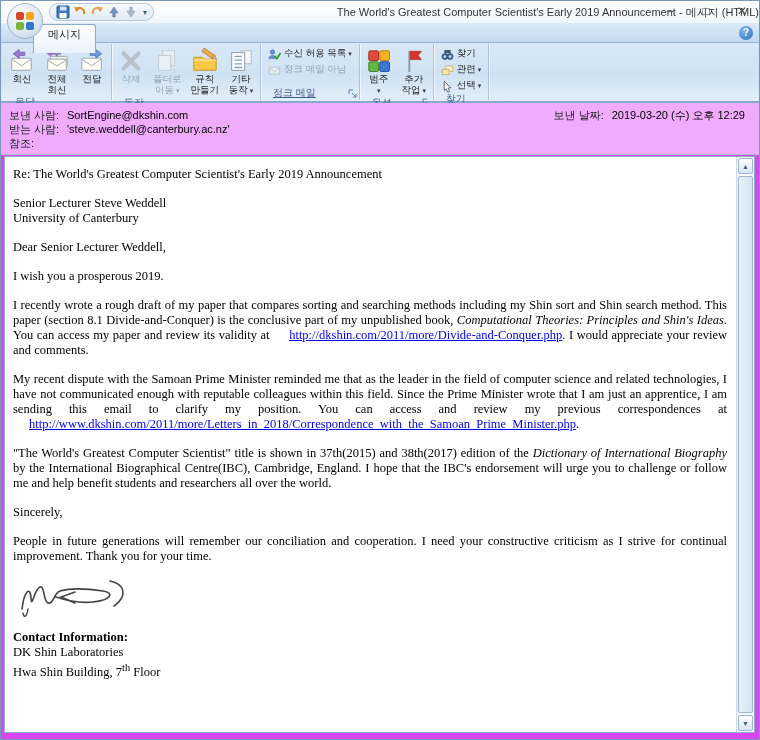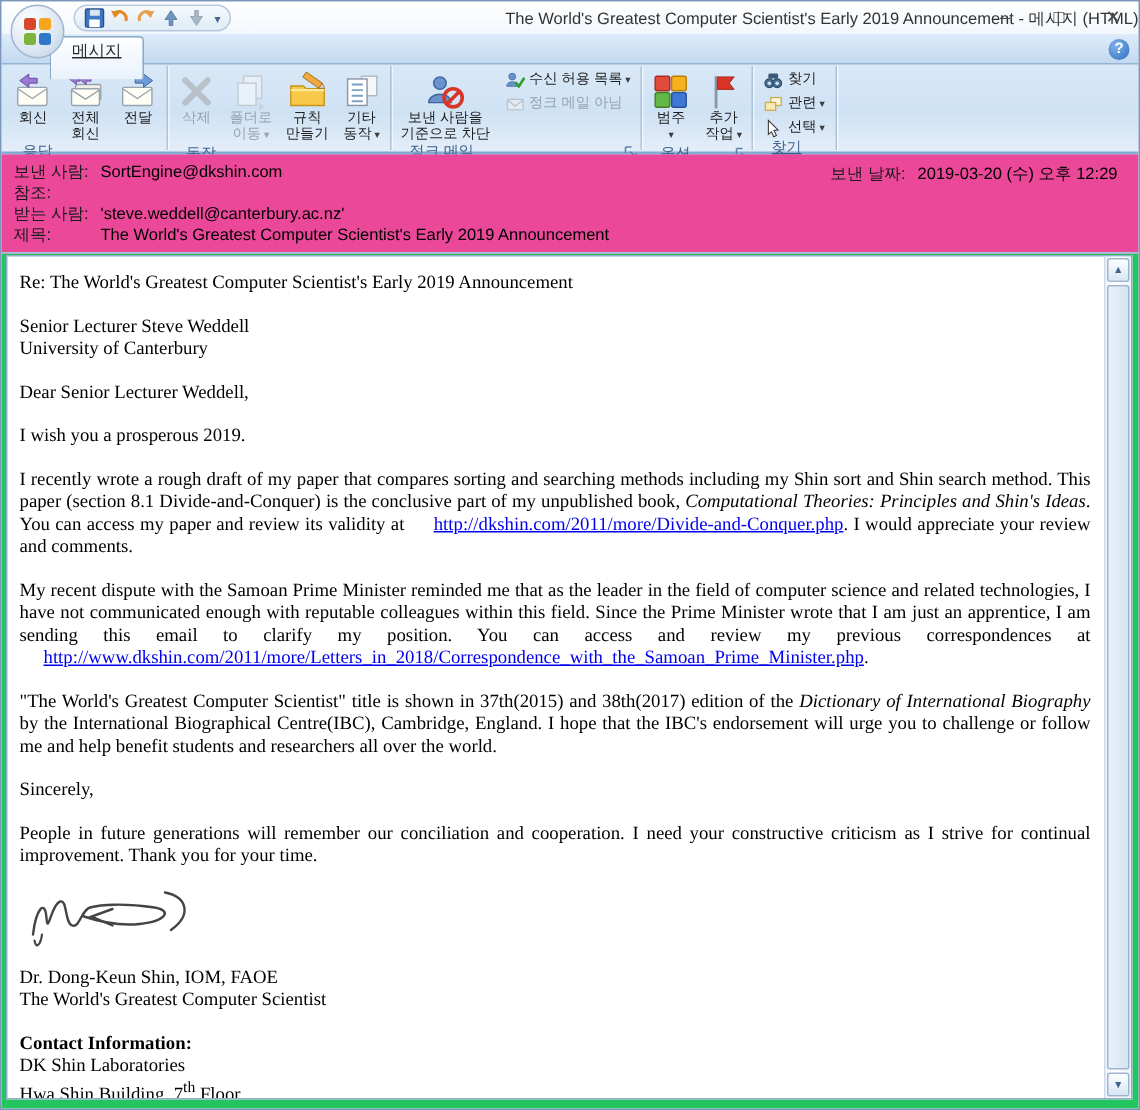--- a/index.html
+++ b/index.html
@@ -25,21 +25,21 @@
          gap:3px; padding:0 6px; border:1px solid #b5c8dd; border-radius:9px;
          background:linear-gradient(#f6fafd,#dfebf6); }
   .qat .qicon { width:14px; height:14px; display:inline-block; }
   .qat-caret { font-size:8px; color:#46648c; margin-left:2px; }
 
   
   .tabrow { height:20px; background:linear-gradient(#dcebfa,#c3d9f0);
             border-bottom:1px solid #96b4d6; position:relative; flex:0 0 auto; }
   .tab-active { position:absolute; left:32px; top:1px; height:29px; padding:0 14px;
                 background:linear-gradient(#fdfeff,#e9f2fb); border:1px solid #8caac9; border-bottom:none;
-                border-radius:3px 3px 0 0; font-size:11px; line-height:18px; color:#2a2a2a;text-decoration:underline; }
+                border-radius:3px 3px 0 0; font-size:11px; line-height:18px; color:#2a2a2a; }
   .help-btn { position:absolute; right:6px; top:3px; width:14px; height:14px; border-radius:50%;
               background:radial-gradient(circle at 35% 30%, #7fb2e8, #2f6fc0); color:#fff;
               font-size:10px; font-weight:bold; text-align:center; line-height:14px; }
 
   
   .ribbon { height:60px; flex:0 0 auto; display:flex; align-items:stretch; padding:1px 2px;
             background:linear-gradient(#d9e8f7 0%, #cfe2f4 55%, #e4eef9 100%);
             border-bottom:2px solid #87aacf; }
   .rb-group { display:flex; flex-direction:column; border-right:1px solid rgba(135,165,200,.55);
               box-shadow:1px 0 0 rgba(255,255,255,.6); padding:1px 2px 0 2px; }
@@ -54,29 +54,29 @@
   .rb-btn.disabled .rb-txt { color:#97a3b1; }
   .rb-btn.disabled svg { opacity:.55; filter:grayscale(1); }
   .rb-smallcol { display:flex; flex-direction:column; justify-content:flex-start; gap:1px; padding-top:1px; }
   .rb-btn.small { flex-direction:row; align-items:center; gap:3px; padding:1px 4px; height:15px; }
   .rb-btn.small .rb-ico-sm { width:13px; height:13px; flex:0 0 auto; }
   .rb-btn.small .rb-txt { font-size:9.5px; white-space:nowrap; }
   .caret { font-size:7px; color:#3a3a3a; }
   .rb-btn.disabled .caret { color:#97a3b1; }
 
   
-  .msg-header { flex:0 0 auto; background:#ec4899; padding:5px 8px 4px 8px; position:relative;
+  .msg-header { flex:0 0 auto; background:#f0abfc; padding:5px 8px 4px 8px; position:relative;
                 border-bottom:1px solid #a9c4de; }
   .hdr-row { font-size:11px; line-height:14px; color:#000; white-space:nowrap; }
   .hdr-label { display:inline-block; width:58px; color:#1a1a1a; }
   .sent-block { position:absolute; right:14px; top:5px; font-size:11px; }
   .sent-block .hdr-label { width:auto; margin-right:8px;margin-left:48px; }
 
   
-  .bodywrap { flex:1; padding:1px 4px 6px 3px; background:#22c55e; min-height:0; }
+  .bodywrap { flex:1; padding:1px 4px 6px 3px; background:#d946ef; min-height:0; }
   .bodypane { position:relative; height:100%; background:#fff; border:1px solid #8fadc9; overflow:hidden; }
   .body-content { position:absolute; left:0; top:0; right:19px; bottom:0; padding:10px 8px 0 8px;
                   font-family:"Liberation Serif", serif; font-size:12.5px; line-height:15px; color:#000;
                   overflow:hidden; }
   .para { margin-bottom:14px; }
   .para.justify { text-align:justify; }
   .para a { color:#0000ee; text-decoration:underline;padding-left:16px; }
   .sig-block { margin:-2px 0 6px 2px; }
 
   
@@ -212,29 +212,20 @@
                 <rect x="4" y="5" width="14" height="19" fill="#fff" stroke="#8a94a6"></rect>
                 <path d="M7 9 h8 M7 13 h8 M7 17 h8 M7 21 h8" stroke="#7aa0c8" stroke-width="1.4"></path>
               </svg></span>
             <div class="rb-txt">기타<br>동작<span class="caret"> ▾</span></div>
           </div>
         </div>
         <div class="rb-label">동작</div>
       </div>
       <div class="rb-group">
         <div class="rb-content">
-          <div class="rb-btn big">
-            <span class="rb-ico-big"><svg viewBox="0 0 28 28">
-                <circle cx="10" cy="8" r="4.5" fill="#6a92cc" stroke="#3a62a0"></circle>
-                <path d="M2 22 c0 -8 16 -8 16 0 z" fill="#6a92cc" stroke="#3a62a0"></path>
-                <circle cx="19.5" cy="18.5" r="6.5" fill="none" stroke="#d83428" stroke-width="2.6"></circle>
-                <path d="M15 23 L24 14" stroke="#d83428" stroke-width="2.6"></path>
-              </svg></span>
-            <div class="rb-txt">보낸 사람을<br>기준으로 차단</div>
-          </div>
           <div class="rb-smallcol">
             <div class="rb-btn small">
               <span class="rb-ico-sm"><svg viewBox="0 0 16 16">
                   <circle cx="5.5" cy="5" r="2.8" fill="#6a92cc" stroke="#3a62a0" stroke-width=".6"></circle>
                   <path d="M1 13 c0 -5 9 -5 9 0 z" fill="#6a92cc" stroke="#3a62a0" stroke-width=".6"></path>
                   <path d="M8 9.5 l3 3.5 l4.5 -7" fill="none" stroke="#2f9e2f" stroke-width="2.2"></path>
                 </svg></span>
               <div class="rb-txt">수신 허용 목록<span class="caret"> ▾</span></div>
             </div>
             <div class="rb-btn small disabled">
@@ -305,27 +296,24 @@
         </div>
         <div class="rb-label">찾기</div>
       </div>
     </div>
 
   <div class="msg-header">
     <div class="hdr-row">
       <span class="hdr-label">보낸 사람:</span><span>SortEngine@dkshin.com</span>
     </div>
     <div class="hdr-row">
+      <span class="hdr-label">받는 사람:</span><span>'steve.weddell@canterbury.ac.nz'</span>
+    </div>
+    <div class="hdr-row">
       <span class="hdr-label">참조:</span><span></span>
-    </div>
-    <div class="hdr-row">
-      <span class="hdr-label">받는 사람:</span><span>'steve.weddell@canterbury.ac.nz'</span>
-    </div>
-    <div class="hdr-row">
-      <span class="hdr-label">제목:</span><span>The World's Greatest Computer Scientist's Early 2019 Announcement</span>
     </div>
     <div class="sent-block">
       <span class="hdr-label">보낸 날짜:</span><span>2019-03-20 (수) 오후 12:29</span>
     </div>
   </div>
 
   <div class="bodywrap">
     <div class="bodypane">
       <div class="body-content" id="email-body">
           <div class="para"><span>Re: The World's Greatest Computer Scientist's Early 2019 Announcement</span></div>
@@ -336,21 +324,20 @@
           <div class="para justify"><span>My recent dispute with the Samoan Prime Minister reminded me that as the leader in the field of computer science and related technologies, I have not communicated enough with reputable colleagues within this field. Since the Prime Minister wrote that I am just an apprentice, I am sending this email to clarify my position. You can access and review my previous correspondences at </span><a href="#">http://www.dkshin.com/2011/more/Letters_in_2018/Correspondence_with_the_Samoan_Prime_Minister.php</a><span>.</span></div>
           <div class="para justify"><span>"The World's Greatest Computer Scientist" title is shown in 37th(2015) and 38th(2017) edition of the </span><i>Dictionary of International Biography</i><span> by the International Biographical Centre(IBC), Cambridge, England. I hope that the IBC's endorsement will urge you to challenge or follow me and help benefit students and researchers all over the world.</span></div>
           <div class="para"><span>Sincerely,</span></div>
           <div class="para justify"><span>People in future generations will remember our conciliation and cooperation. I need your constructive criticism as I strive for continual improvement. Thank you for your time.</span></div>
           <div class="sig-block"><svg width="118" height="44" viewBox="0 0 118 44">
               <path d="M7 33 C9 16, 15 9, 16 22 C17 34, 19 13, 25 11 C30 9.5, 28 25, 33 27 C38 29, 39 17, 45 15 C52 13, 68 12, 88 15 C100 17, 96 24, 78 26 C64 27.5, 50 24, 41 21" fill="none" stroke="#444" stroke-width="1.6" stroke-linecap="round"></path>
               <path d="M60 27 L46 21 L60 16" fill="none" stroke="#444" stroke-width="1.6" stroke-linecap="round"></path>
               <path d="M95 5 C110 8, 113 20, 99 30" fill="none" stroke="#444" stroke-width="1.6" stroke-linecap="round"></path>
               <path d="M13 33 C12 40, 9 43, 8 37" fill="none" stroke="#444" stroke-width="1.4" stroke-linecap="round"></path>
             </svg></div>
-          <div class="para"><span>Dr. Dong-Keun Shin, IOM, FAOE</span><br><span>The World's Greatest Computer Scientist</span></div>
           <div class="para"><b>Contact Information:</b><br><span>DK Shin Laboratories</span><br><span>Hwa Shin Building, 7</span><sup>th</sup><span> Floor</span><br><br><br><br><br><br><br></div>
         </div>
       <div class="scrollbar">
         <div class="sb-btn sb-up">▲</div>
         <div class="sb-thumb"></div>
         <div class="sb-btn sb-down">▼</div>
       </div>
     </div>
   </div>
 

